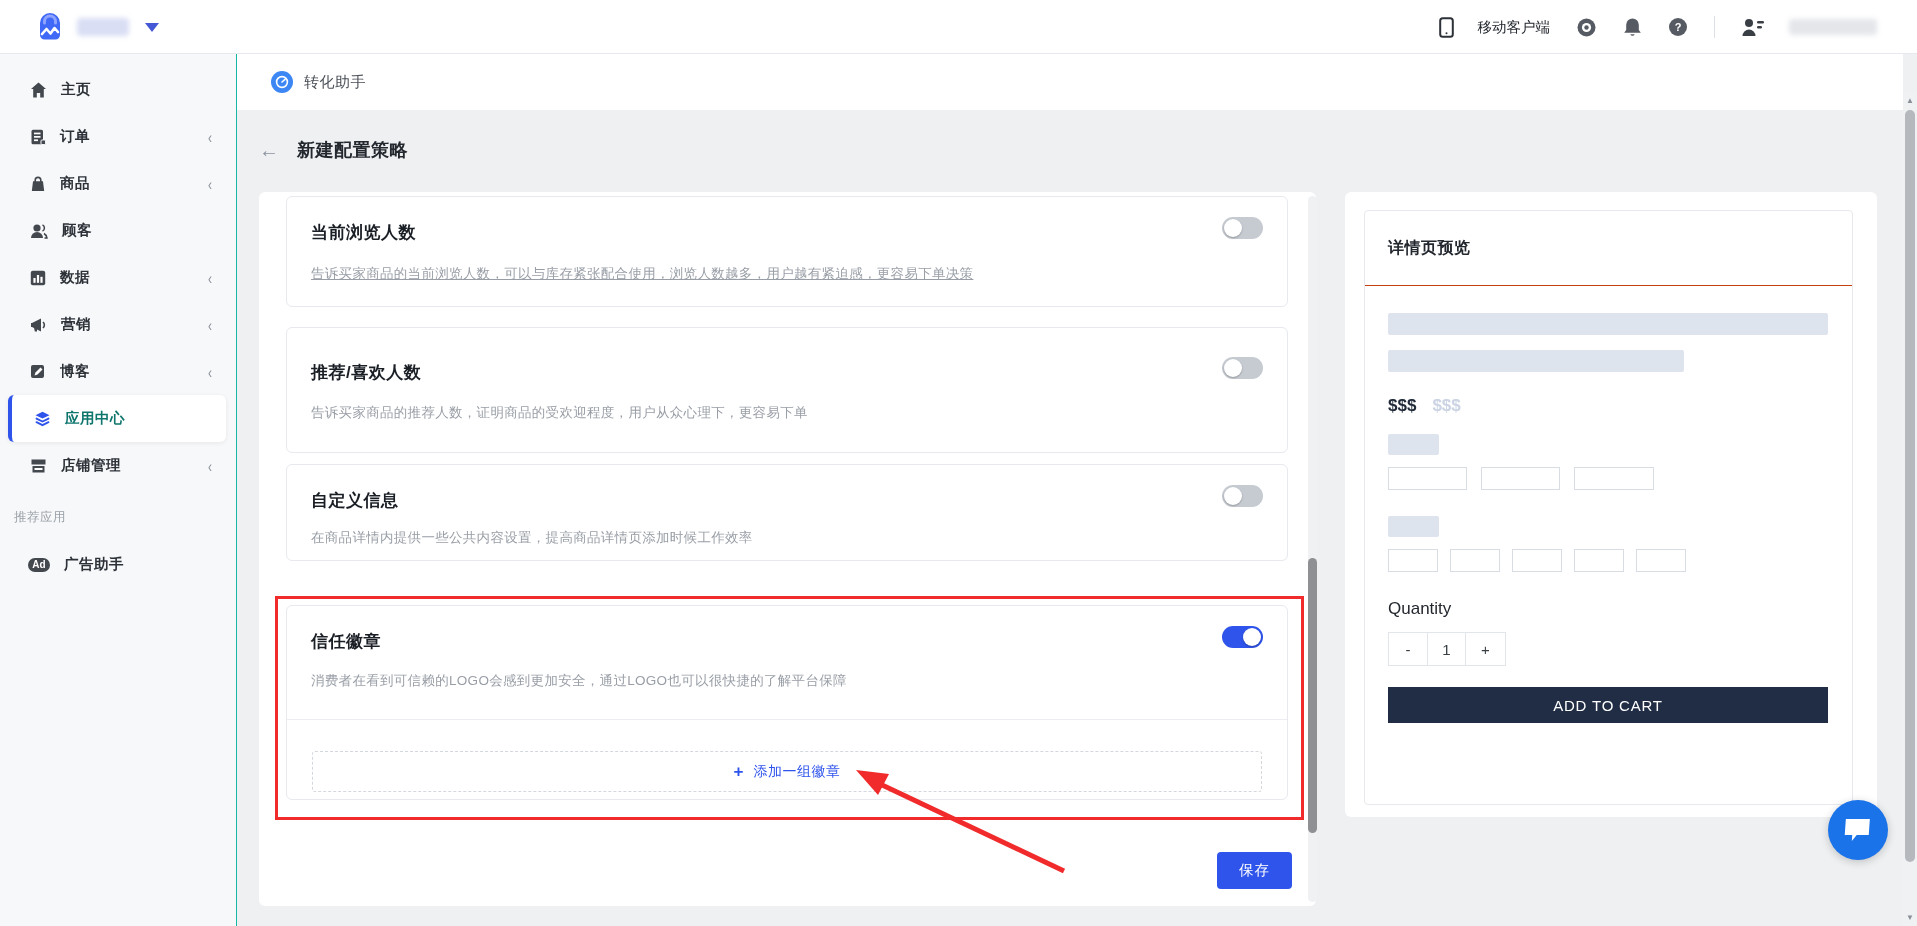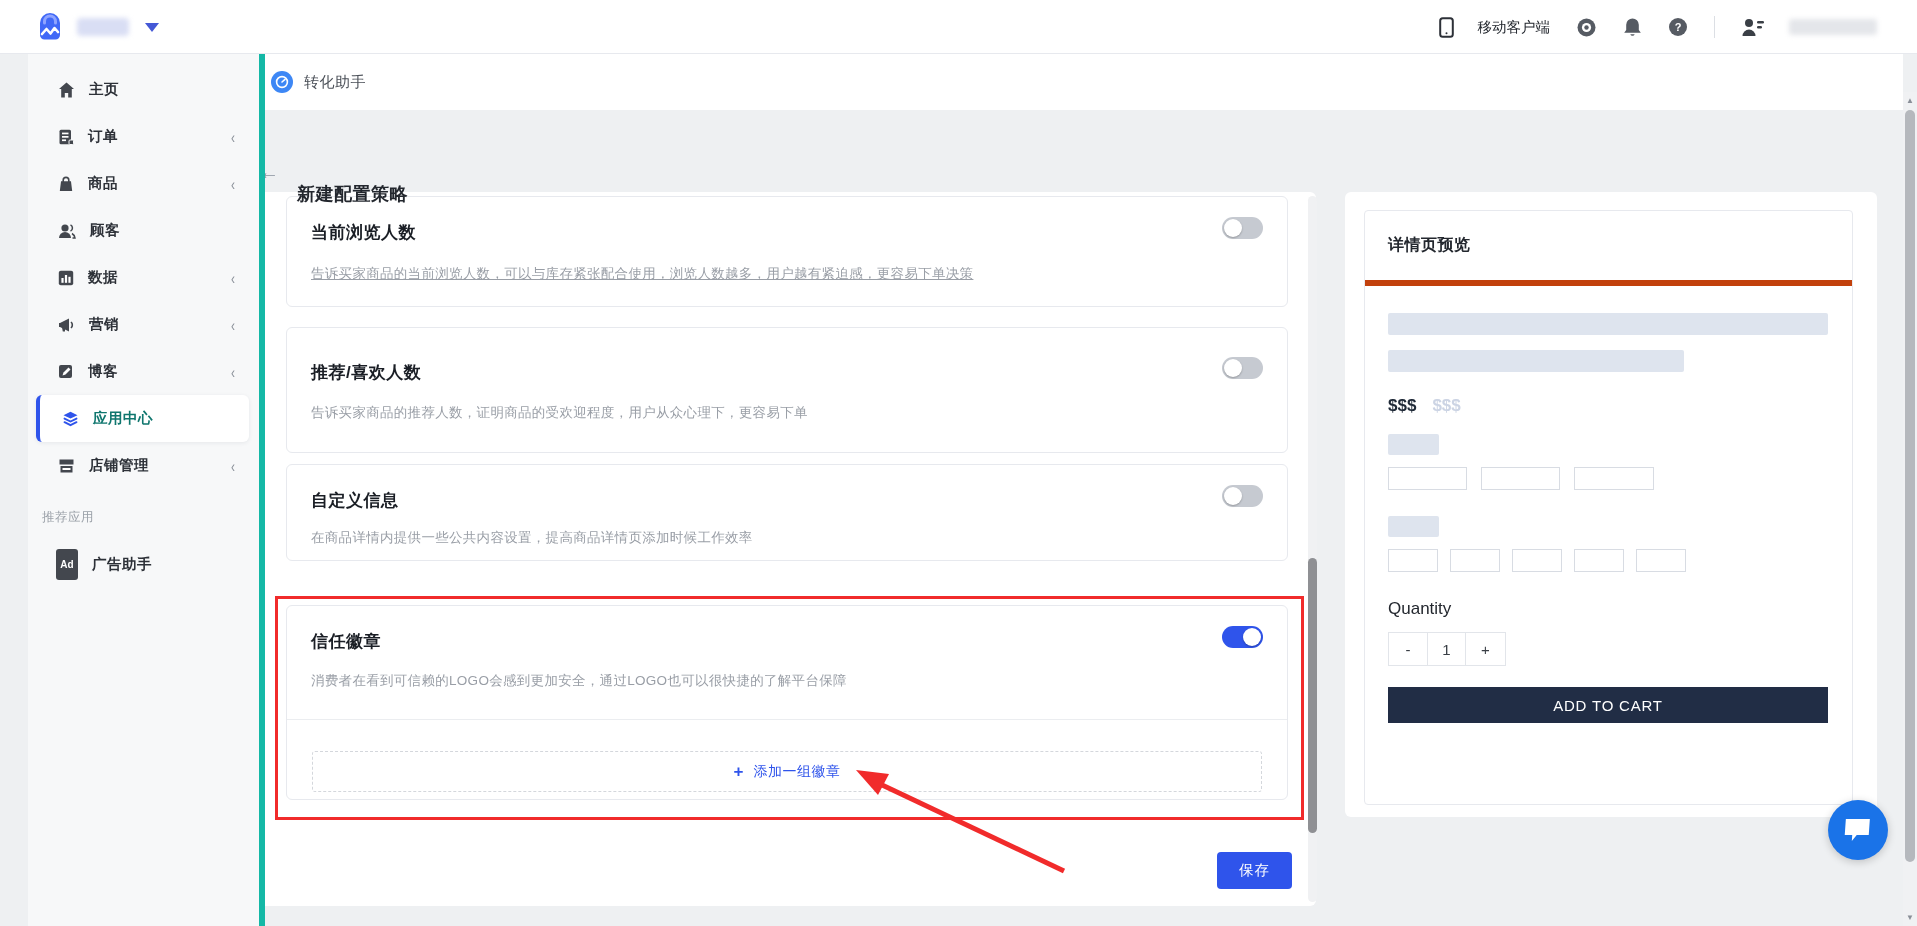--- a/index.html
+++ b/index.html
@@ -12,42 +12,42 @@
   .logo-wrap { position:absolute; left:33px; top:10px; display:flex; align-items:center; gap:10px; }
   .blur-pill { width:52px; height:18px; border-radius:4px; background:#d9def4; filter:blur(2.5px); }
   .caret-down { width:0; height:0; border-left:7px solid transparent; border-right:7px solid transparent; border-top:9px solid #4458d6; margin-left:6px; }
   .hdr-right { position:absolute; right:40px; top:0; height:54px; display:flex; align-items:center; gap:26px; }
   .hdr-item { display:flex; align-items:center; gap:24px; font-size:14.5px; color:#23272e; }
   .hdr-divider { width:1px; height:22px; background:#dcdfe4; }
   .blur-name { width:88px; height:16px; border-radius:3px; background:#e4e6ea; filter:blur(2.5px); }
   .icon-btn { display:flex; align-items:center; justify-content:center; }
 
   
-  .sidebar { position:absolute; left:0; top:54px; width:237px; height:872px; background:#f7f8f9; border-right:6px solid #14b8a6; z-index:20;margin-left:28px; }
+  .sidebar { position:absolute; left:0; top:54px; width:237px; height:872px; background:#f7f8f9; border-right:1px solid #14b8a6; z-index:20; }
   .nav { position:absolute; left:0; top:12px; width:100%; }
   .nav-item { position:relative; height:47px; display:flex; align-items:center; padding-left:30px; cursor:pointer; }
   .nav-item .lbl { font-size:14.5px; color:#2d3138; font-weight:600; margin-left:14px; letter-spacing:.5px; }
   .nav-item .chev { position:absolute; right:24px; color:#8a9099; font-size:12px; transform:scaleY(1.4); }
   .nav-item.active-pill { margin:0 10px 0 8px; padding-left:22px; background:#fff; border-radius:6px; box-shadow:0 1px 4px rgba(30,40,70,.08); border-left:4px solid #2f54eb; }
   .nav-item.active-pill .lbl { color:#0f766e; }
   .sec-label { position:absolute; left:14px; top:455px; font-size:12.5px; color:#9aa0a8; letter-spacing:.5px; }
   .nav-bottom-item { position:absolute; left:0; top:813px; width:100%; height:47px; display:flex; align-items:center; padding-left:30px; cursor:pointer; }
   .nav-bottom-item .lbl, .rec-item .lbl { font-size:14.5px; color:#2d3138; font-weight:600; margin-left:14px; letter-spacing:.5px; }
   .rec-item { position:absolute; left:0; top:487px; width:100%; height:47px; display:flex; align-items:center; padding-left:28px; cursor:pointer; }
-  .ad-badge { width:22px; height:31px; background:#43474e; color:#fff; font-size:10px; font-weight:bold; border-radius:3px; display:flex; align-items:center; justify-content:center; }
+  .ad-badge { width:22px; height:14px; background:#43474e; color:#fff; font-size:10px; font-weight:bold; border-radius:8px; display:flex; align-items:center; justify-content:center; }
 
   
   .appbar { position:absolute; left:237px; top:54px; width:1666px; height:56px; background:#fff; z-index:10; display:flex; align-items:center; }
   .appbar-icon { width:22px; height:22px; border-radius:50%; background:#3d87f5; margin-left:34px; display:flex; align-items:center; justify-content:center; }
   .appbar-title { font-size:15px; color:#4a4f57; margin-left:11px; letter-spacing:.5px; }
 
   
   .title-row { position:absolute; left:259px; top:138px; display:flex; align-items:center; z-index:5; }
   .back-arrow { font-size:20px; color:#8a919f; cursor:pointer; line-height:1; }
-  .page-title { font-size:18px; font-weight:bold; color:#23272e; margin-left:18px; letter-spacing:.5px;margin-top:44px; }
+  .page-title { font-size:18px; font-weight:bold; color:#23272e; margin-left:18px; letter-spacing:.5px; }
 
   
   .main-panel { position:absolute; left:259px; top:192px; width:1057px; height:714px; background:#fff; border-radius:6px; z-index:4; }
   .card { position:absolute; left:27px; width:1002px; border:1px solid #e7e9ee; border-radius:6px; background:#fff; }
   .card-title { position:absolute; left:24px; top:24px; font-size:17px; font-weight:bold; color:#1a1e25; letter-spacing:.5px; }
   .card-desc { position:absolute; left:24px; font-size:13.5px; color:#999ea6; letter-spacing:.3px; }
   .toggle { position:absolute; right:24px; top:20px; width:41px; height:22px; border-radius:11px; background:#c6cad1; cursor:pointer; }
   .toggle .knob { position:absolute; top:2px; left:2px; width:18px; height:18px; border-radius:50%; background:#fff; box-shadow:0 1px 2px rgba(0,0,0,.25); }
   .toggle.on { background:#2f54eb; }
   .toggle.on .knob { left:21px; }
@@ -61,21 +61,21 @@
   .red-rect { position:absolute; left:275px; top:596px; width:1029px; height:224px; border:3px solid #f12b2b; z-index:8; pointer-events:none; }
   .arrow-svg { position:absolute; inset:0; z-index:9; pointer-events:none; }
 
   
   .inner-sb-track { position:absolute; left:1308px; top:196px; width:9px; height:706px; background:#f0f1f3; border-radius:5px; z-index:6; }
   .inner-sb-thumb { position:absolute; left:0; top:362px; width:9px; height:275px; background:#8f9094; border-radius:5px; cursor:grab; }
 
   
   .preview-panel { position:absolute; left:1345px; top:192px; width:532px; height:625px; background:#fff; border-radius:6px; z-index:4; }
   .preview-card { position:absolute; left:19px; top:18px; width:489px; height:595px; border:1px solid #e7e9ee; border-radius:4px; }
-  .preview-hd { position:absolute; left:0; top:0; width:100%; height:75px; border-bottom:6px solid #c2410c; display:flex; align-items:center; }
+  .preview-hd { position:absolute; left:0; top:0; width:100%; height:75px; border-bottom:1px solid #c2410c; display:flex; align-items:center; }
   .preview-hd span { font-size:16px; font-weight:bold; color:#23272e; margin-left:23px; letter-spacing:.5px; }
   .sk { position:absolute; background:#dee4ee; border-radius:2px; }
   .price-row { position:absolute; left:23px; top:185px; font-size:17px; font-weight:bold; }
   .price-dark { color:#1f2937; }
   .price-light { color:#ccd4e4; margin-left:16px; }
   .opt-box { position:absolute; height:23px; border:1px solid #d8dce3; background:#fff; }
   .qty-label { position:absolute; left:23px; top:388px; font-size:17px; color:#23272e; }
   .stepper { position:absolute; left:23px; top:421px; display:flex; }
   .stepper .cell { height:34px; border:1px solid #e2e5ea; display:flex; align-items:center; justify-content:center; font-size:15px; color:#3a3f46; background:#fff; cursor:pointer; }
   .stepper .cell + .cell { border-left:none; }

